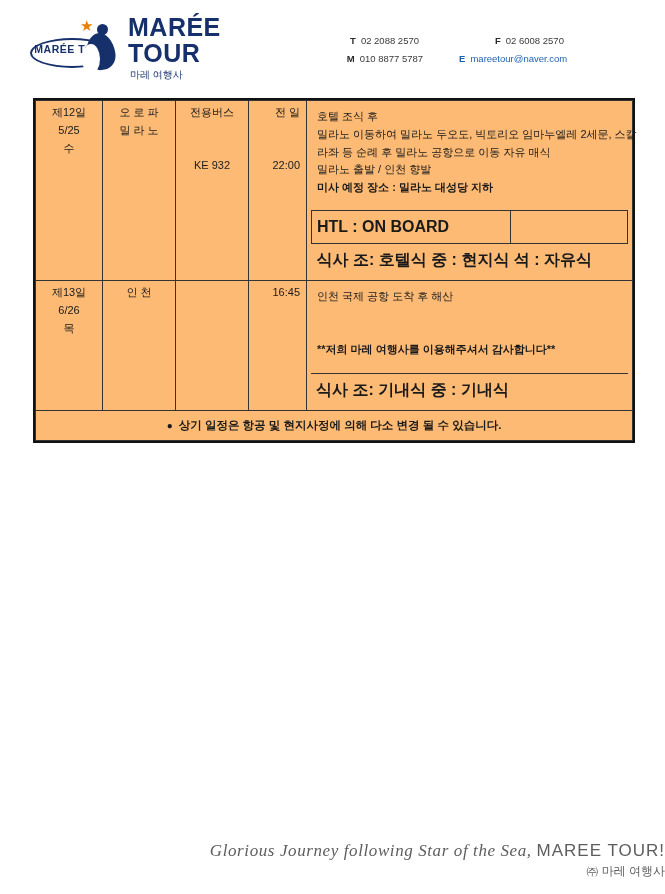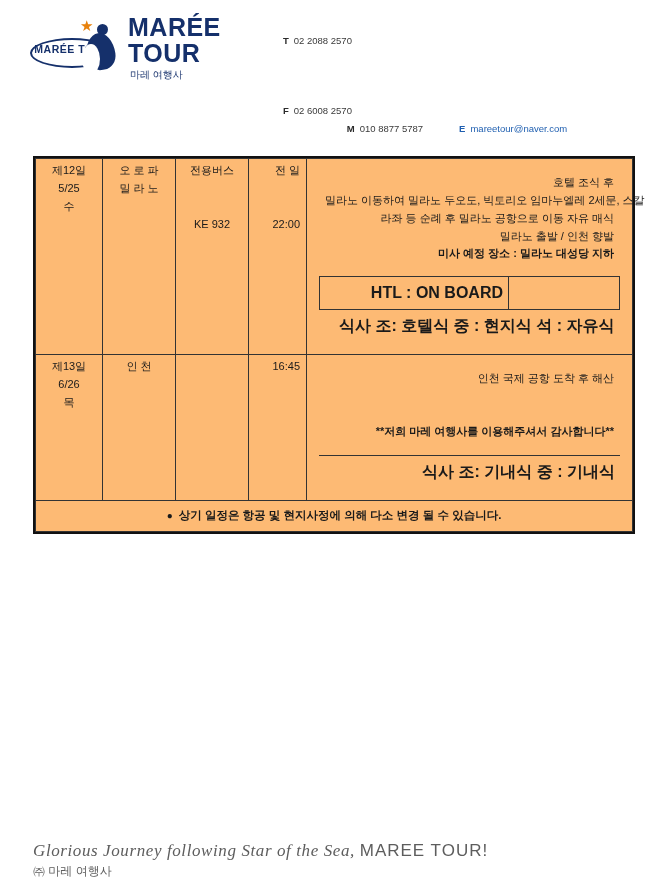--- a/index.html
+++ b/index.html
@@ -125,23 +125,22 @@
     color: #3a3a3a;
     line-height: 1.9;
   }
   .contact .addr {
     text-align: center;
     padding-right: 6px;
   }
   .contact .row2 {
     display: flex;
     justify-content: center;
-    gap: 52px;
+    gap: 76px;
     padding-right: 6px;
-    flex-direction: column;
   }
   .contact .row3 {
     display: flex;
     justify-content: center;
     gap: 36px;
     padding-right: 6px;
   }
   .lbl { font-weight: bold; color: #2a2a2a; margin-right: 5px; }
   .mail-ico { color: #1f5fb0; }
 
@@ -184,31 +183,31 @@
   }
   .htl-left { width: 63%; }
   .footnote-row td {
     text-align: center;
     font-weight: bold;
     font-size: 11.5px;
     padding: 5px 0 6px 0 !important;
   }
   .bullet { font-size: 10px; margin-right: 6px; }
 
-  .desc-cell { padding: 12px !important; text-align: right; }
+  .desc-cell { padding: 4px !important; }
   .desc-inner { padding: 3px 6px; }
   .desc-line { white-space: nowrap; }
 
   
   .footer {
     position: absolute;
     left: 0;
     right: 0;
     bottom: 14px;
-    text-align: left;
+    text-align: right;
     padding-left: 33px;
   }
   .footer-tag {
     font-family: "Liberation Serif", serif;
     font-style: italic;
     font-size: 17px;
     color: #5d5d5d;
     letter-spacing: 0.6px;
   }
   .footer-tag .plain {

